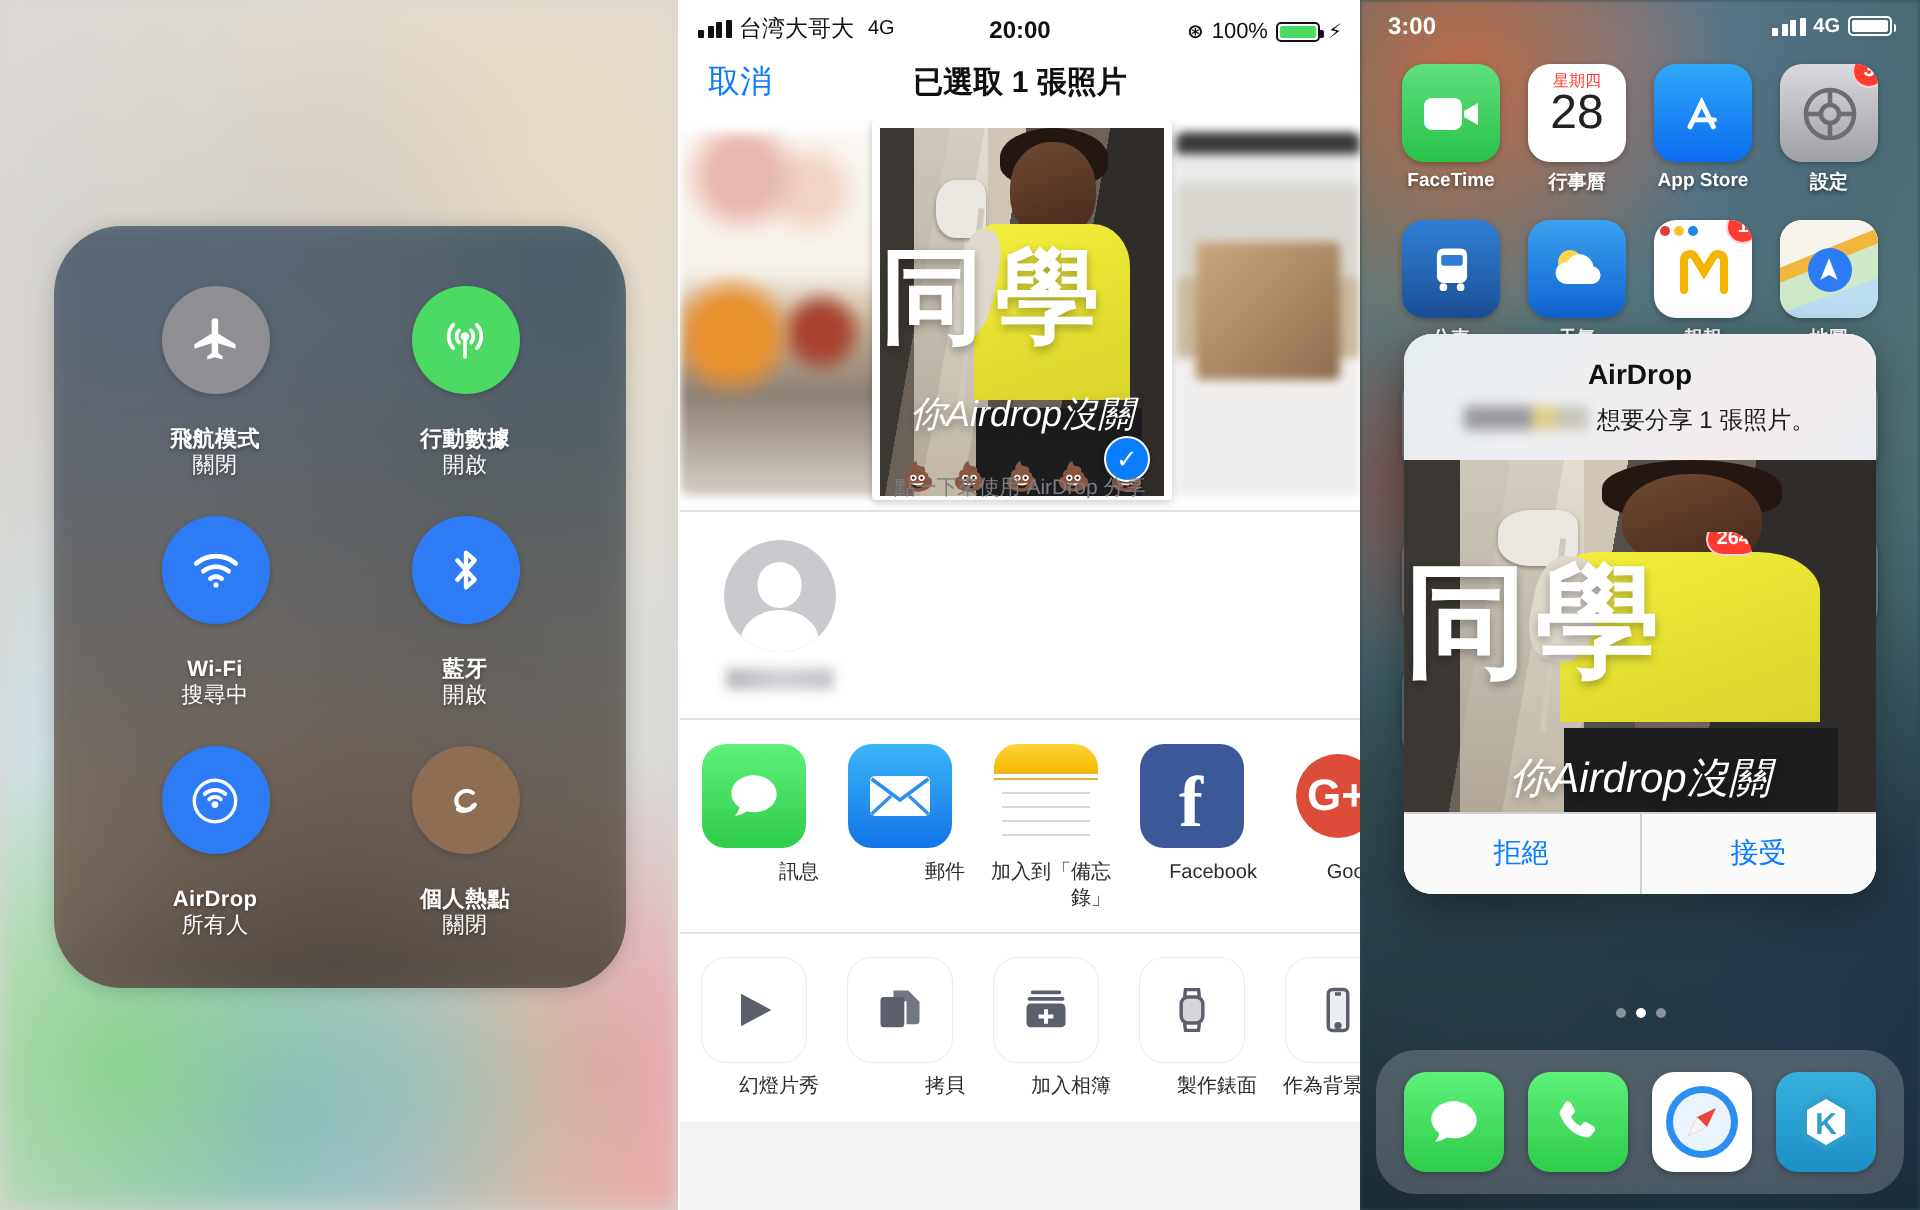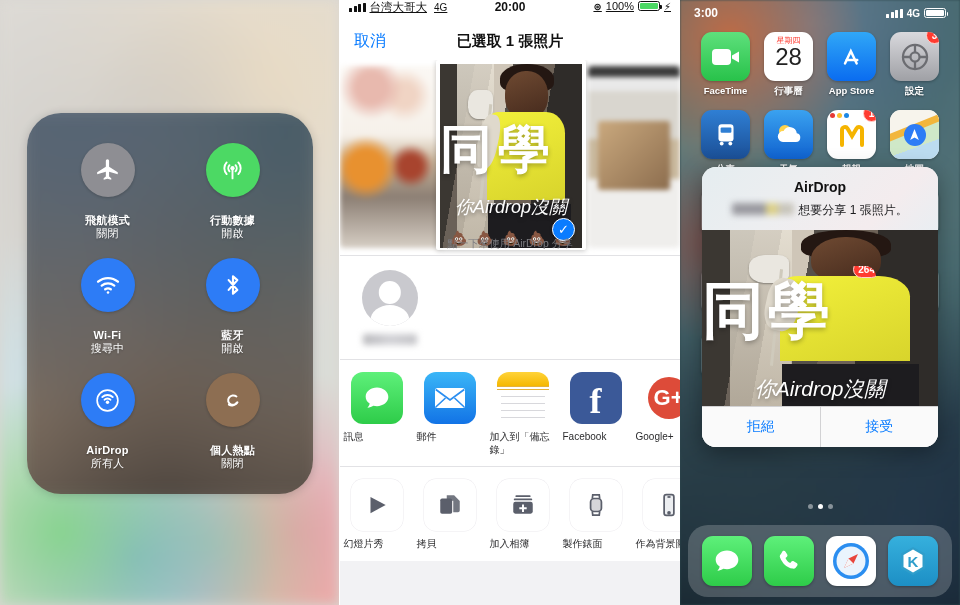--- a/index.html
+++ b/index.html
@@ -64,22 +64,22 @@
     text-shadow:0 1px 2px rgba(0,0,0,.35);
   }
   .cc-label .sub { display:block; font-weight:400; font-size:11px; }
 
   
   #panel-share {
     position:relative; width:341px; height:605px; overflow:hidden;
     background:#f2f2f4; border-left:1px solid #fff;
   }
   #sb {
-    height:22px; display:flex; align-items:flex-start; padding:0 9px;
-    font-size:11px; font-weight:700; color:#111; background:#fff;text-decoration:underline;
+    height:22px; display:flex; align-items:flex-end; padding:0 9px;
+    font-size:11px; font-weight:700; color:#111; background:#fff;
   }
   #sb .left { display:flex; align-items:center; gap:4px; }
   #sb .right { margin-left:auto; display:flex; align-items:center; gap:4px; }
   .bars { display:flex; align-items:flex-end; gap:1.5px; height:9px; }
   .bars i { width:3px; background:#111; border-radius:.5px; display:block; }
   .bars i:nth-child(1){height:4px}.bars i:nth-child(2){height:6px}
   .bars i:nth-child(3){height:8px}.bars i:nth-child(4){height:9px}
   #sb .carrier { font-weight:400; font-size:11.5px; }
   #sb .net { font-weight:400; font-size:10px; margin-left:3px; }
   #sb .clock { position:absolute; left:0; right:0; text-align:center; font-size:12px; font-weight:700; pointer-events:none;}
@@ -189,21 +189,21 @@
     transform:translateX(-50%);background:#fff;border-radius:50% 50% 0 0;}
   .blurname { margin-top:8px; width:54px; height:11px; border-radius:2px;
     background:linear-gradient(90deg,#b9b9bd,#d2d2d6,#c4c4c8); filter:blur(3px); }
 
   .sheet-row {
     background:#fff; padding:12px 0 10px 0; display:flex; gap:0;
     border-bottom:1px solid #e2e2e5; overflow:hidden;
   }
   .sheet-item { width:73px; flex:0 0 73px; display:flex; flex-direction:column; align-items:center; }
   .app-ic { width:52px; height:52px; border-radius:12px; display:flex; align-items:center; justify-content:center; overflow:hidden; position:relative;}
-  .sheet-cap { margin-top:7px; font-size:10px; color:#2c2c2e; text-align:left; line-height:1.25; width:66px; }
+  .sheet-cap { margin-top:7px; font-size:10px; color:#2c2c2e; text-align:right; line-height:1.25; width:66px; }
 
   .act-ic { width:52px; height:52px; border-radius:12px; background:#fff; display:flex; align-items:center; justify-content:center; color:#5b5f6b; box-shadow:0 0 0 .5px #eceaee;}
 
   
   #panel-home { position:relative; width:280px; height:605px; overflow:hidden; background:#2d4a4f; }
   #home-bg { position:absolute; inset:0;
     background:
       radial-gradient(circle at 18% 6%, rgba(205,105,60,.85) 0, rgba(205,105,60,0) 22%),
       radial-gradient(circle at 46% 4%, rgba(120,140,170,.6) 0, rgba(120,140,170,0) 25%),
       radial-gradient(circle at 72% 10%, rgba(60,95,110,.9) 0, rgba(60,95,110,0) 30%),

